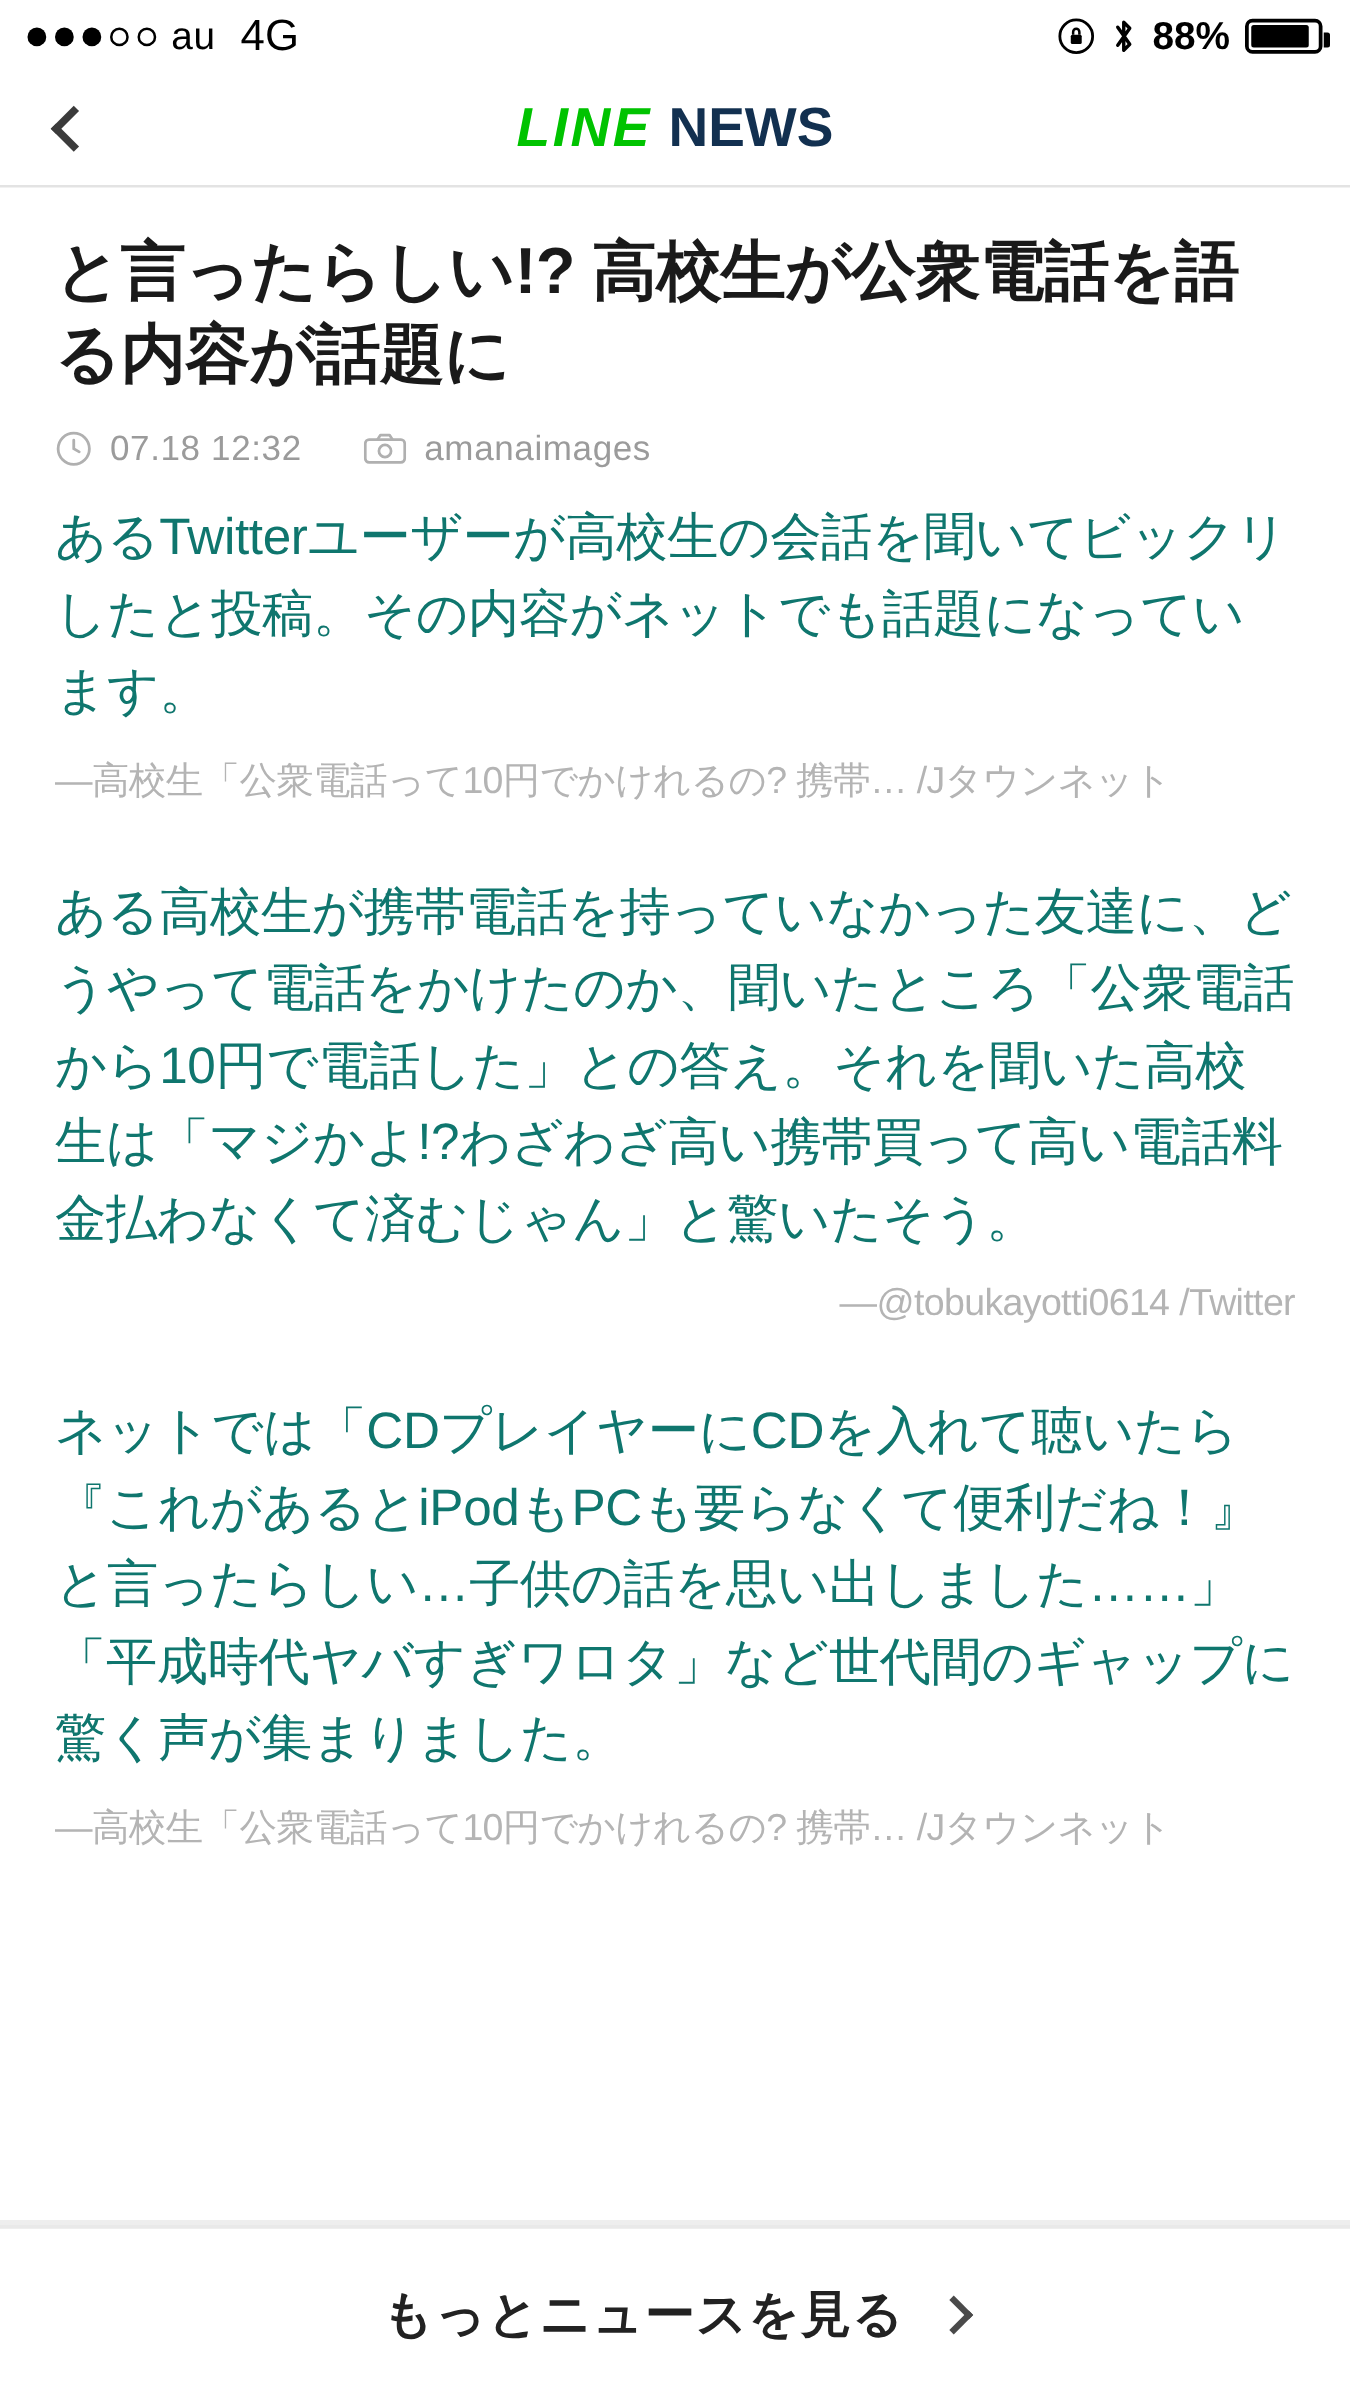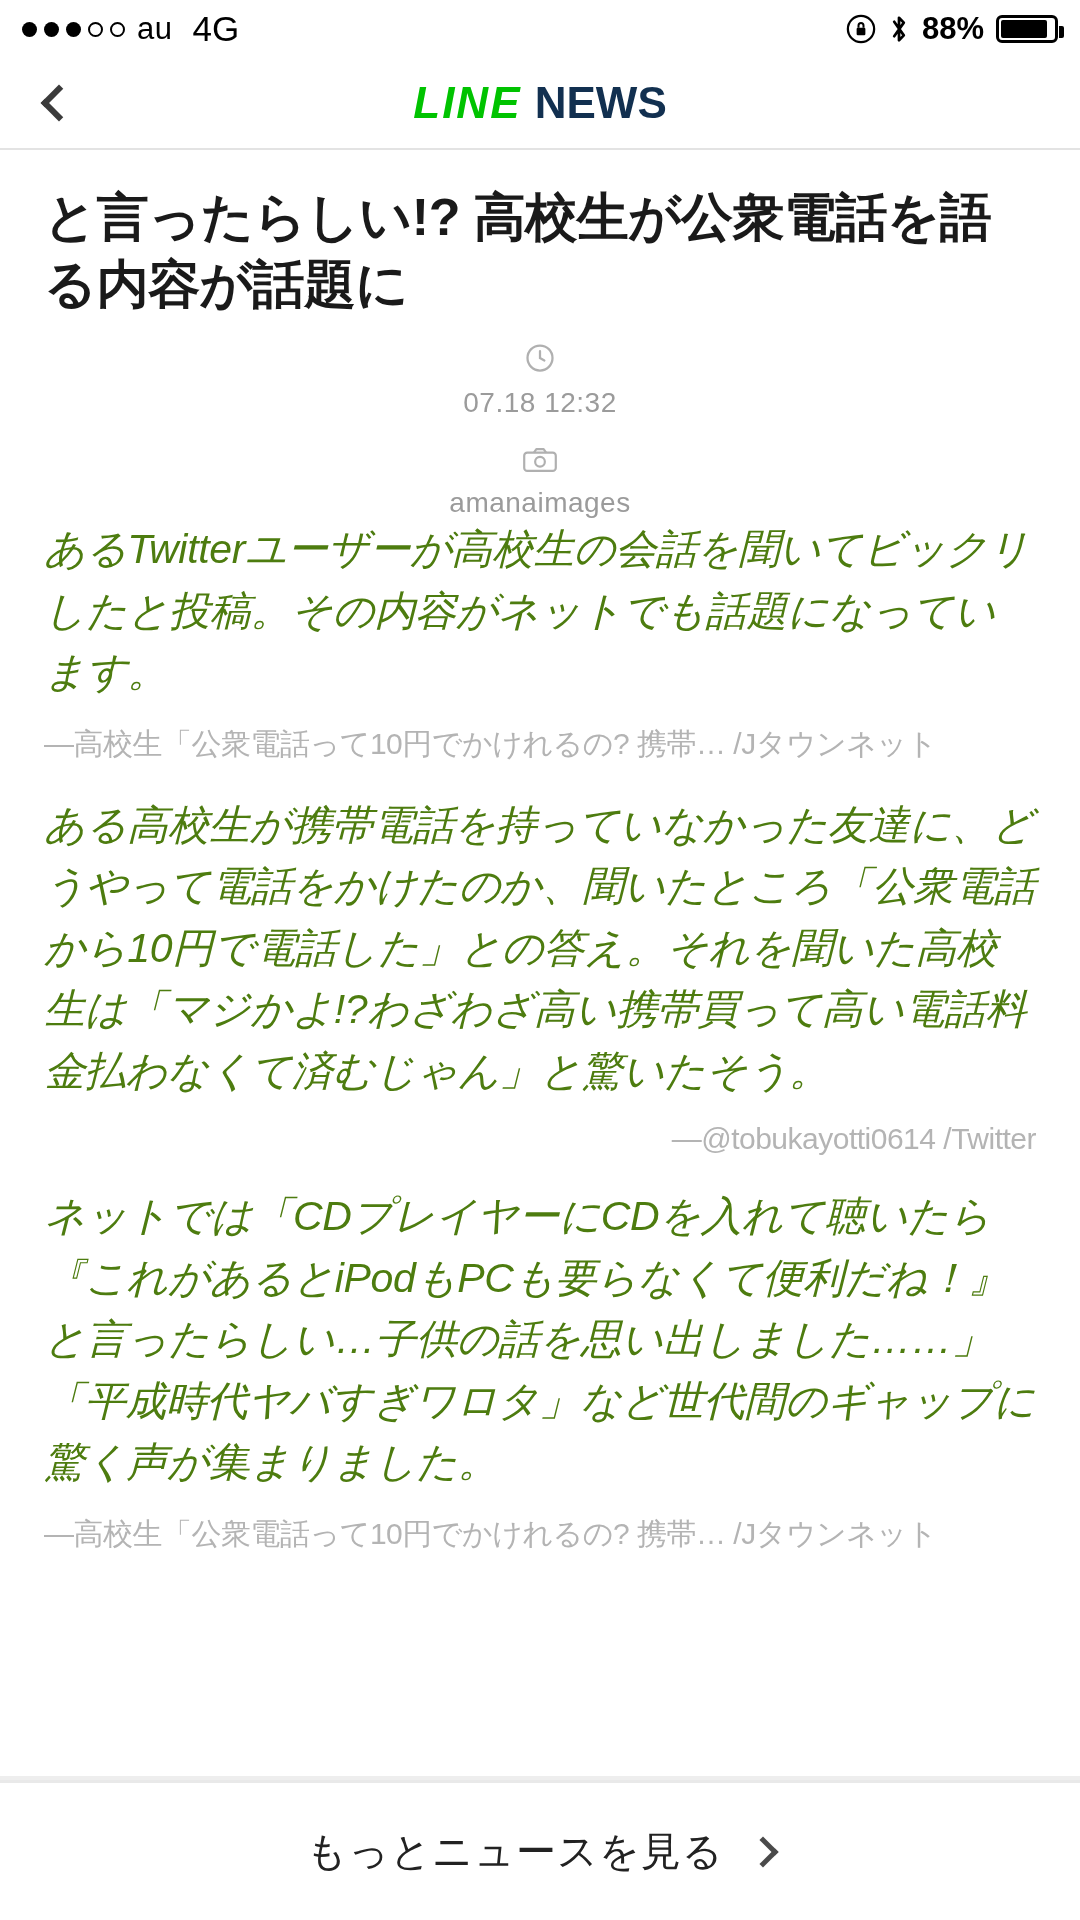--- a/index.html
+++ b/index.html
@@ -83,34 +83,33 @@
     line-height:1.28;
     font-weight:700;
     color:#1a1a1a;
     letter-spacing:-0.5px;
   }
   .meta {
     display:flex; align-items:center; gap:14px;
     margin-top:26px;
     color:#9a9a9a;
     font-size:27px;
-    flex-direction:column;
   }
   .meta .sep { width:22px; }
   .clock-ic { width:30px; height:30px; }
   .cam-ic { width:34px; height:26px; }
   .meta-date { font-size:28px; color:#9b9b9b; letter-spacing:0.5px; }
   .meta-credit { font-size:28px; color:#9b9b9b; letter-spacing:0.5px; }
 
   .para {
     font-size:41px;
     line-height:1.50;
-    color:#4d7c0f;
+    color:#0f766e;
+    margin-top:24px;
     letter-spacing:-0.3px;
-    font-style:italic;
   }
   .source {
     font-size:30px;
     color:#b4b4b4;
     text-align:right;
     margin-top:20px;
     white-space:nowrap;
     overflow:hidden;
     letter-spacing:-0.5px;
   }
@@ -124,21 +123,21 @@
     position:absolute;
     left:0; right:0; bottom:0;
     height:140px;
     display:flex; align-items:center; justify-content:center;
     gap:28px;
     background:#ffffff;
     border-top:3px solid #e9e9e9;
     cursor:pointer;
   }
   .more-label {
-    font-size:40px; font-weight:400; color:#222;
+    font-size:40px; font-weight:700; color:#222;
     letter-spacing:1px;
   }
   .chev-right {
     width:22px; height:22px;
     border-top:5px solid #4a4a4a;
     border-right:5px solid #4a4a4a;
     transform:rotate(45deg);
   }
 </style>
 </head>

